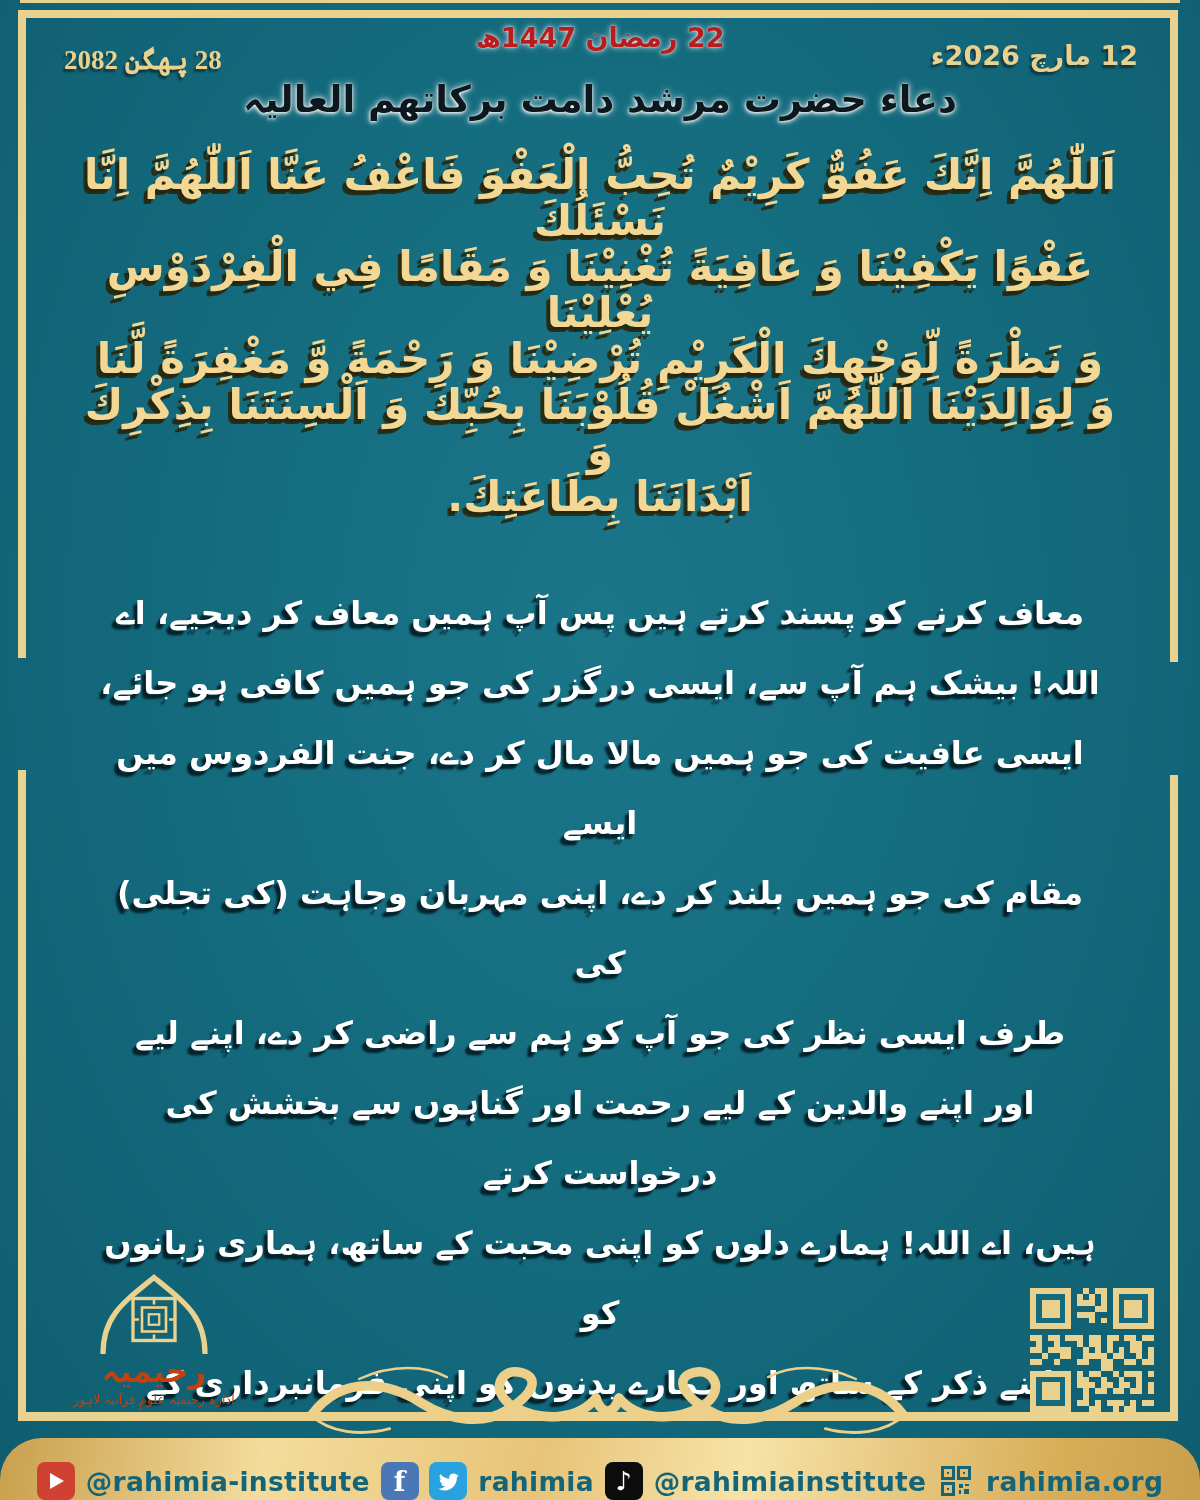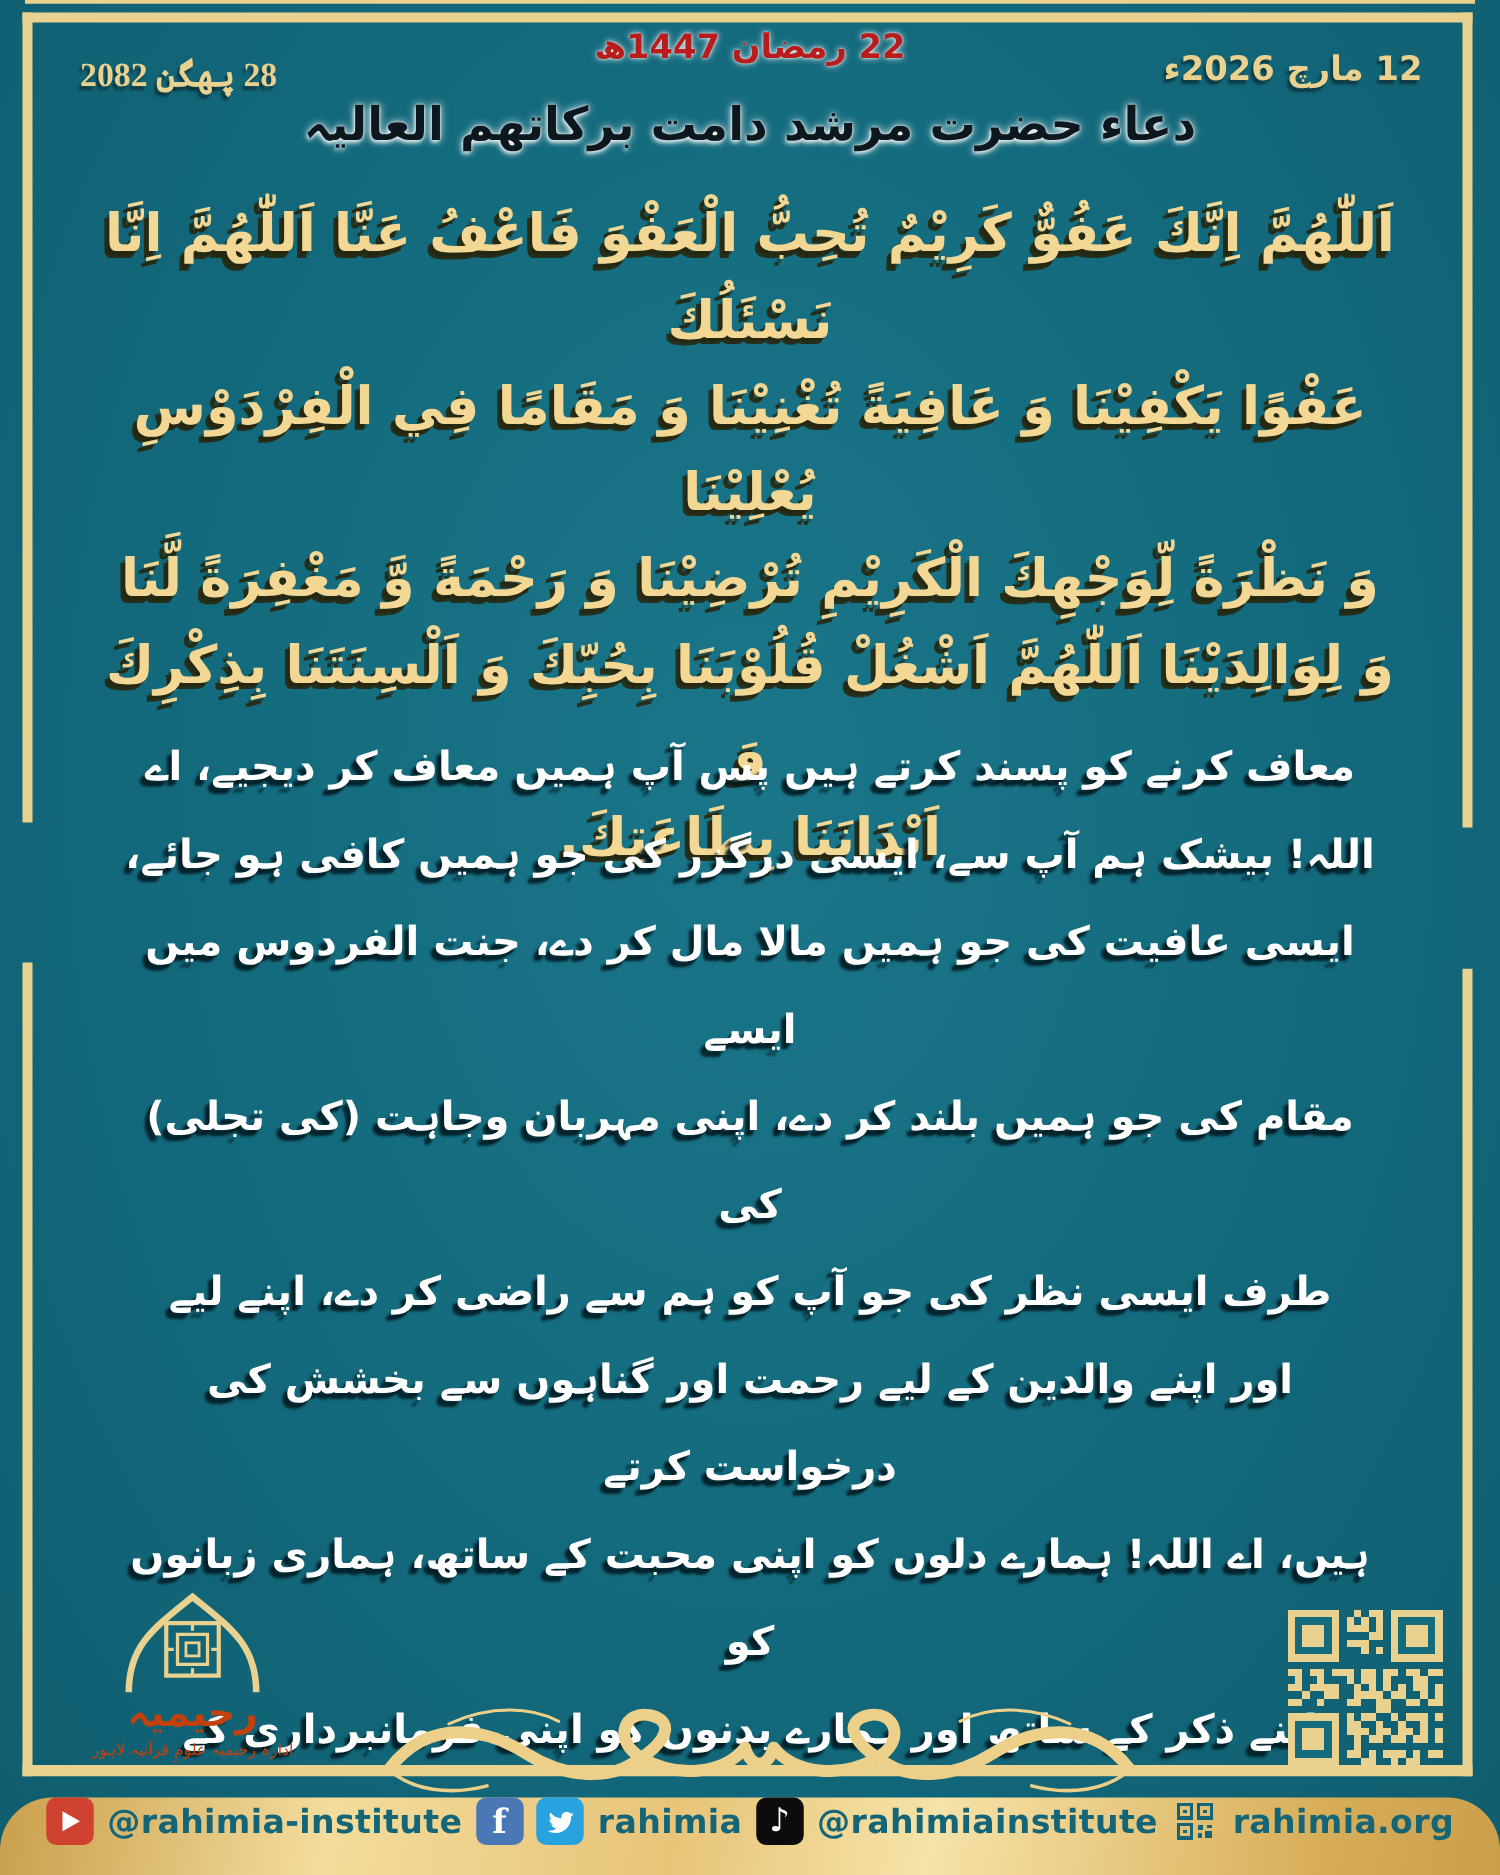--- a/index.html
+++ b/index.html
@@ -23,39 +23,39 @@
         text-shadow:-2px 3px 2px rgba(10,30,35,.6);}
   .date-center{top:22px;left:0;right:0;text-align:center;color:#b91c1c;
         text-shadow:0 0 6px rgba(255,255,255,.85),0 0 2px rgba(255,255,255,.9);}
   .date-right{top:40px;right:62px;}
   .date-left{top:44px;left:64px;font-family:Liberation Serif, serif;}
   .poster-title{top:78px;left:0;right:0;text-align:center;direction:rtl;
         font-size:37px;font-weight:bold;color:#0c171e;
         text-shadow:0 0 7px rgba(255,255,255,.95),0 0 2px rgba(255,255,255,.95),-1px 2px 3px rgba(255,255,255,.55);}
   
   .arabic-block{top:152px;left:82px;right:82px;text-align:center;direction:rtl;}
-  .arabic-line{font-size:42px;font-weight:bold;line-height:69px;color:#f3d795;
+  .arabic-line{font-size:42px;font-weight:bold;line-height:46px;color:#f3d795;
         text-shadow:-4px 5px 0 rgba(40,31,3,.8),-2px 3px 0 rgba(40,31,3,.45);}
   
   .urdu-block{top:578px;left:100px;right:100px;text-align:center;direction:rtl;}
   .urdu-line{font-size:32px;font-weight:bold;line-height:70px;color:#ffffff;
         text-shadow:-4px 5px 2px rgba(3,26,33,.85),-2px 3px 1px rgba(3,26,33,.5);}
   
   .logo-box{left:48px;top:1270px;width:212px;text-align:center;color:#c2410c;}
   .logo-name{font-size:31px;font-weight:bold;direction:rtl;line-height:34px;margin-top:-4px;}
   .logo-subtitle{font-size:12.5px;font-weight:normal;direction:rtl;margin-top:4px;letter-spacing:.5px;}
   
   .flourish{left:295px;top:1358px;width:625px;height:86px;}
   .qr-box{left:1028px;top:1288px;width:128px;height:124px;}
   
   .footer-bar{position:absolute;left:0;right:0;bottom:0;height:62px;
         border-radius:42px 42px 0 0;
         background:linear-gradient(100deg,#c99f4c 0%,#f3dc9c 22%,#ddb express 0,#e7c478 45%,#f6e3a8 60%,#d8ad58 85%,#c99f4c 100%);
         background:linear-gradient(100deg,#c99f4c 0%,#f3dc9c 22%,#e7c478 45%,#f6e3a8 62%,#d8ad58 88%,#c99f4c 100%);
-        display:flex;align-items:flex-start;justify-content:space-evenly;padding:0 26px;}
+        display:flex;align-items:flex-end;justify-content:space-evenly;padding:0 26px;}
   .footer-item{display:flex;align-items:center;gap:11px;cursor:pointer;}
   .footer-label{font-size:26.5px;font-weight:bold;color:#156579;letter-spacing:.3px;}
   .sicon{width:38px;height:38px;border-radius:8px;display:flex;align-items:center;justify-content:center;flex:0 0 auto;}
   .icon-youtube{background:#cf4232;}
   .icon-facebook{background:#4a77b5;color:#fff;font-size:27px;font-weight:bold;font-family:"DejaVu Serif",serif;}
   .icon-twitter{background:#29a3e0;}
   .icon-tiktok{background:#0c0c0c;color:#fff;font-size:26px;font-weight:bold;}
   .yt-play{width:0;height:0;border-top:8px solid transparent;border-bottom:8px solid transparent;border-left:14px solid #fff;margin-left:3px;}
 </style>
 </head>

